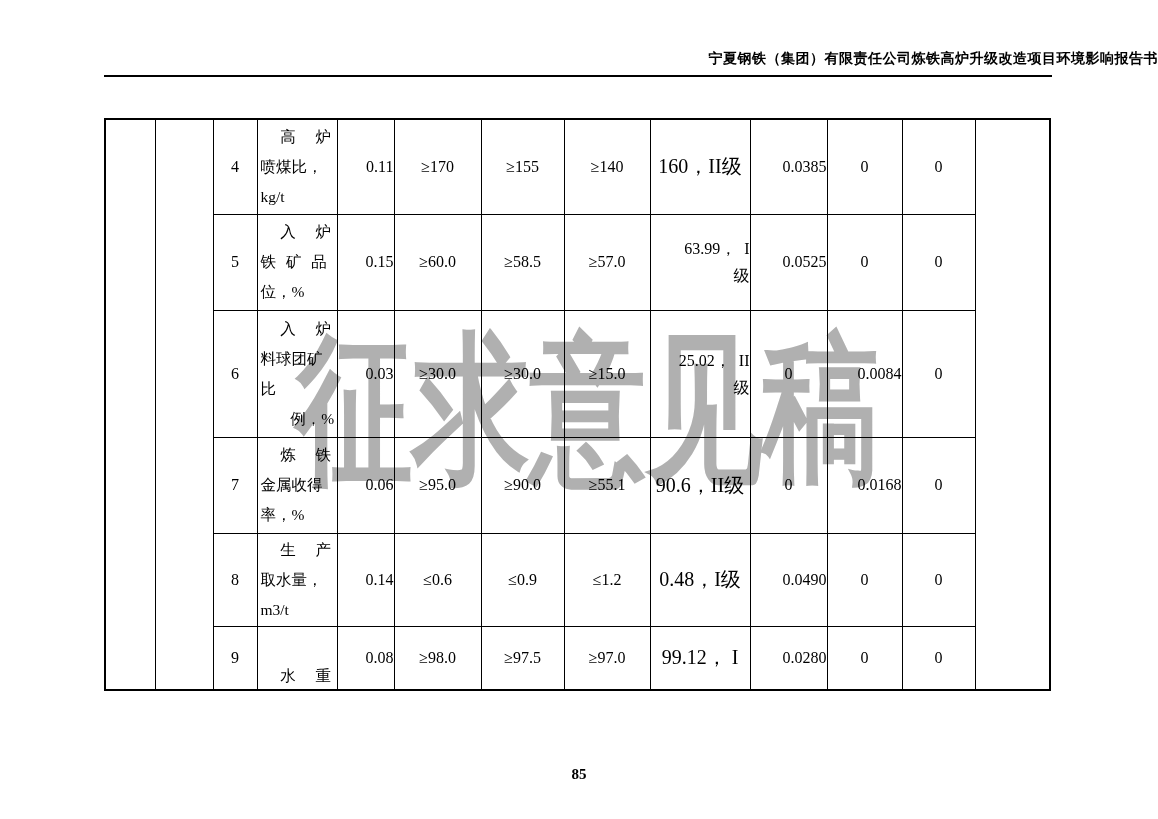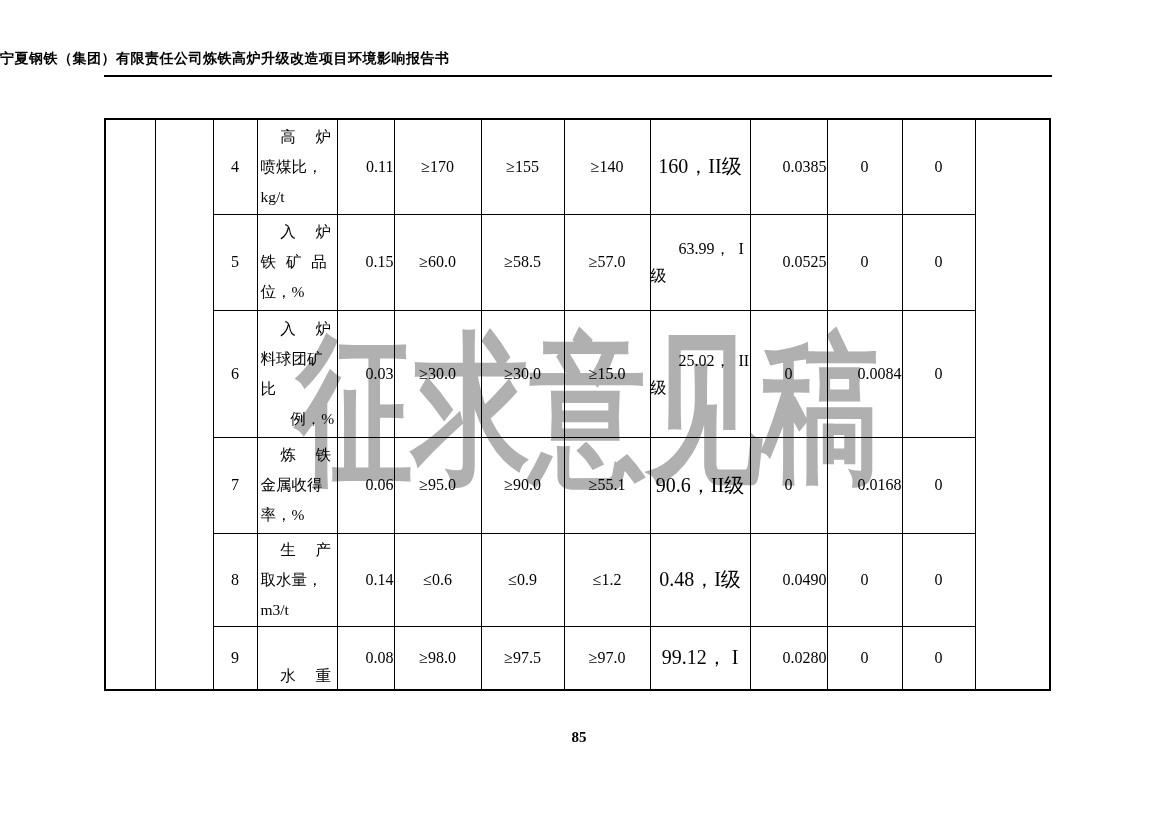--- a/index.html
+++ b/index.html
@@ -7,21 +7,21 @@
     position:relative;
     width:1158px;height:819px;
     background:#ffffff;
     outline:1px solid #d9d9d9;
     overflow:hidden;
     font-family:"Liberation Serif","DejaVu Serif",serif;
     color:#000;
   }
   .header-title{
     position:absolute;top:50px;left:0;width:100%;
-    text-align:left;font-weight:bold;font-size:14px;
+    text-align:right;font-weight:bold;font-size:14px;
     letter-spacing:0.5px;
   }
   .header-rule{
     position:absolute;top:75px;left:104px;width:948px;height:0;
     border-top:2px solid #000;
   }
   .watermark{
     position:absolute;top:328px;left:296px;
     font-family:"DejaVu Sans","Liberation Sans",sans-serif;
     font-weight:bold;font-size:162px;line-height:162px;
@@ -45,25 +45,25 @@
     white-space:pre;text-align:left;
     font-size:15.5px;line-height:30px;
     padding-left:3px;word-spacing:6px;
   }
   .row-9 .name-cell .cell-div{line-height:26px;margin-top:36px;}
   .ta-c{text-align:center;margin-left:42px;}
   .ta-r{text-align:right;font-family:Liberation Serif, serif;}
   .ta-r .cell-div{padding-right:4px;}
   .num-cell{text-align:center;font-size:16px;}
   .pre-l .cell-div{
-    white-space:pre;text-align:left;line-height:27px;font-size:16px;
+    white-space:pre;text-align:right;line-height:27px;font-size:16px;
   }
   .actual-r .cell-div{text-align:center;padding-right:5px;font-size:20px;}
   .page-number{
-    position:absolute;top:729px;left:0;width:100%;
+    position:absolute;top:766px;left:0;width:100%;
     text-align:center;font-weight:bold;font-size:15px;
   }
 </style>
 </head>
 <body>
 
 <div class="page">
 
   <div class="header-title">宁夏钢铁（集团）有限责任公司炼铁高炉升级改造项目环境影响报告书</div>
   <div class="header-rule"></div>

